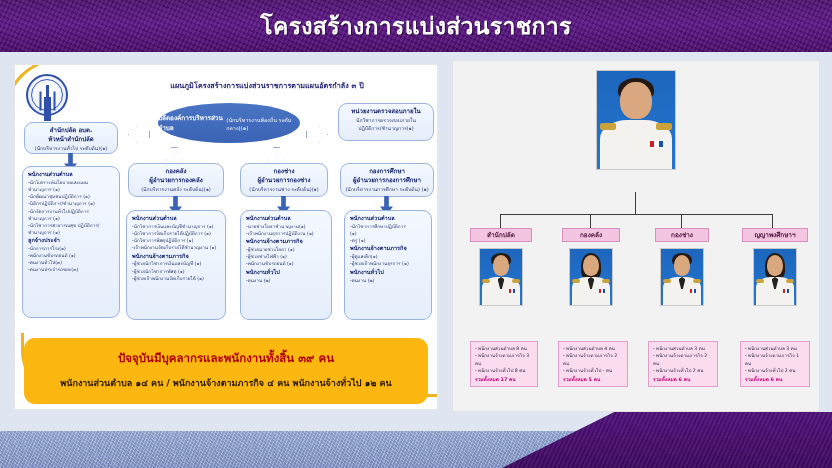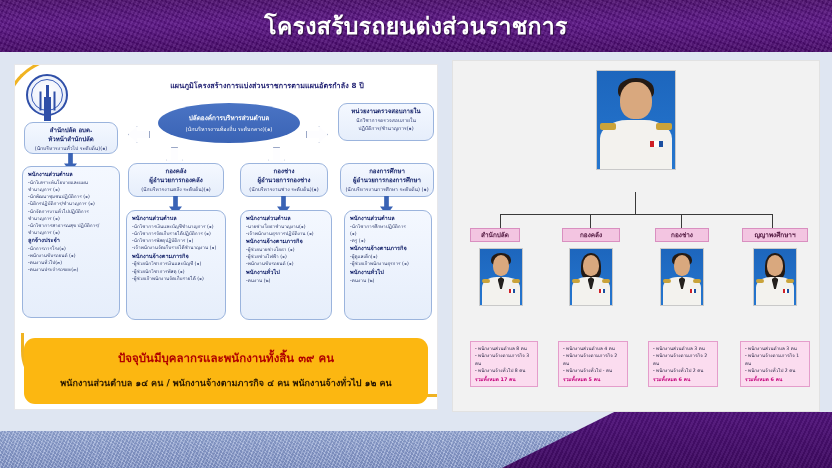--- a/index.html
+++ b/index.html
@@ -81,21 +81,21 @@
     position: absolute; left: 112px; top: 80px; width: 310px;
     font-size: 7.2px; font-weight: 700; color: #1a1a6e; text-align: center;
     letter-spacing: .1px; z-index: 5;
   }
 
   
   .ellipse-ceo {
     position: absolute; left: 158px; top: 103px; width: 142px; height: 40px;
     border-radius: 50%;
     background: linear-gradient(180deg,#4a74c4 0%, #3a63b5 100%);
-    display: flex; flex-direction: column; align-items: center; justify-content: center;
+    display: flex; align-items: center; justify-content: center;
     color: #fff; z-index: 5;
   }
   .ellipse-ceo .l1 { font-size: 6.4px; font-weight: 700; }
   .ellipse-ceo .l2 { font-size: 5.4px; margin-top: 2px; }
 
   
   .chev {
     position: absolute; width: 17px; height: 22px; z-index: 5;
     background: #fdfdff; border: 1px solid #9aa7c6;
   }
@@ -196,31 +196,31 @@
   }
   .dept-stats .s { font-size: 4.6px; color: #1c1c3a; line-height: 1.62; }
   .dept-stats .tot { font-size: 4.9px; color: #c3007a; font-weight: 700; line-height: 1.7; }
 </style>
 </head>
 <body>
 
 <div id="slide">
 
   <div class="header">
-    <div class="header-title">โครงสร้บรถยนต่งส่วนราชการ</div>
+    <div class="header-title">โครงสร้างการแบ่งส่วนราชการ</div>
   </div>
 
   <div class="left-panel">
     <div class="swoosh"></div>
     <div class="swoosh2"></div>
   </div>
 
   <div class="logo-seal"></div>
 
-  <div class="chart-heading">แผนภูมิโครงสร้างการแบ่งส่วนราชการตามแผนอัตรกำลัง 8 ปี</div>
+  <div class="chart-heading">แผนภูมิโครงสร้างการแบ่งส่วนราชการตามแผนอัตรกำลัง ๓ ปี</div>
 
   <div class="ellipse-ceo">
     <div class="l1">ปลัดองค์การบริหารส่วนตำบล</div>
     <div class="l2">(นักบริหารงานท้องถิ่น ระดับกลาง)(๑)</div>
   </div>
 
   <div class="chev left" style="left:128px; top:126px;"></div>
   <div class="chev right" style="left:306px; top:126px;"></div>
   <div class="chev down" style="left:166px; top:147px;"></div>
   <div class="chev down" style="left:268px; top:147px;"></div>
@@ -328,21 +328,21 @@
   <div class="name-line" style="left:576px; top:172px; width:120px;">นายพุฒิพงษ์  ดุลย์ธรรม</div>
   <div class="name-line" style="left:576px; top:181px; width:120px;">ปลัด อบต</div>
 
   <div class="conn" style="left:635px; top:192px; width:1px; height:22px;"></div>
   <div class="conn" style="left:500px; top:214px; width:272px; height:1px;"></div>
   <div class="conn" style="left:500px; top:214px; width:1px; height:14px;"></div>
   <div class="conn" style="left:590px; top:214px; width:1px; height:14px;"></div>
   <div class="conn" style="left:681px; top:214px; width:1px; height:14px;"></div>
   <div class="conn" style="left:772px; top:214px; width:1px; height:14px;"></div>
 
-  <div class="dept-card" style="left:470px; top:228px; width:50px;">
+  <div class="dept-card" style="left:470px; top:228px; width:62px;">
     <div class="dept-head">สำนักปลัด</div>
   </div>
   <div class="photo-frame" style="left:479px; top:248px; width:44px; height:58px; z-index:5;">
     <div class="face">
         <div class="hair"></div>
         <div class="head"></div>
         <div class="body"></div>
         <div class="collar"></div>
         <div class="ep-l"></div>
         <div class="ep-r"></div>

